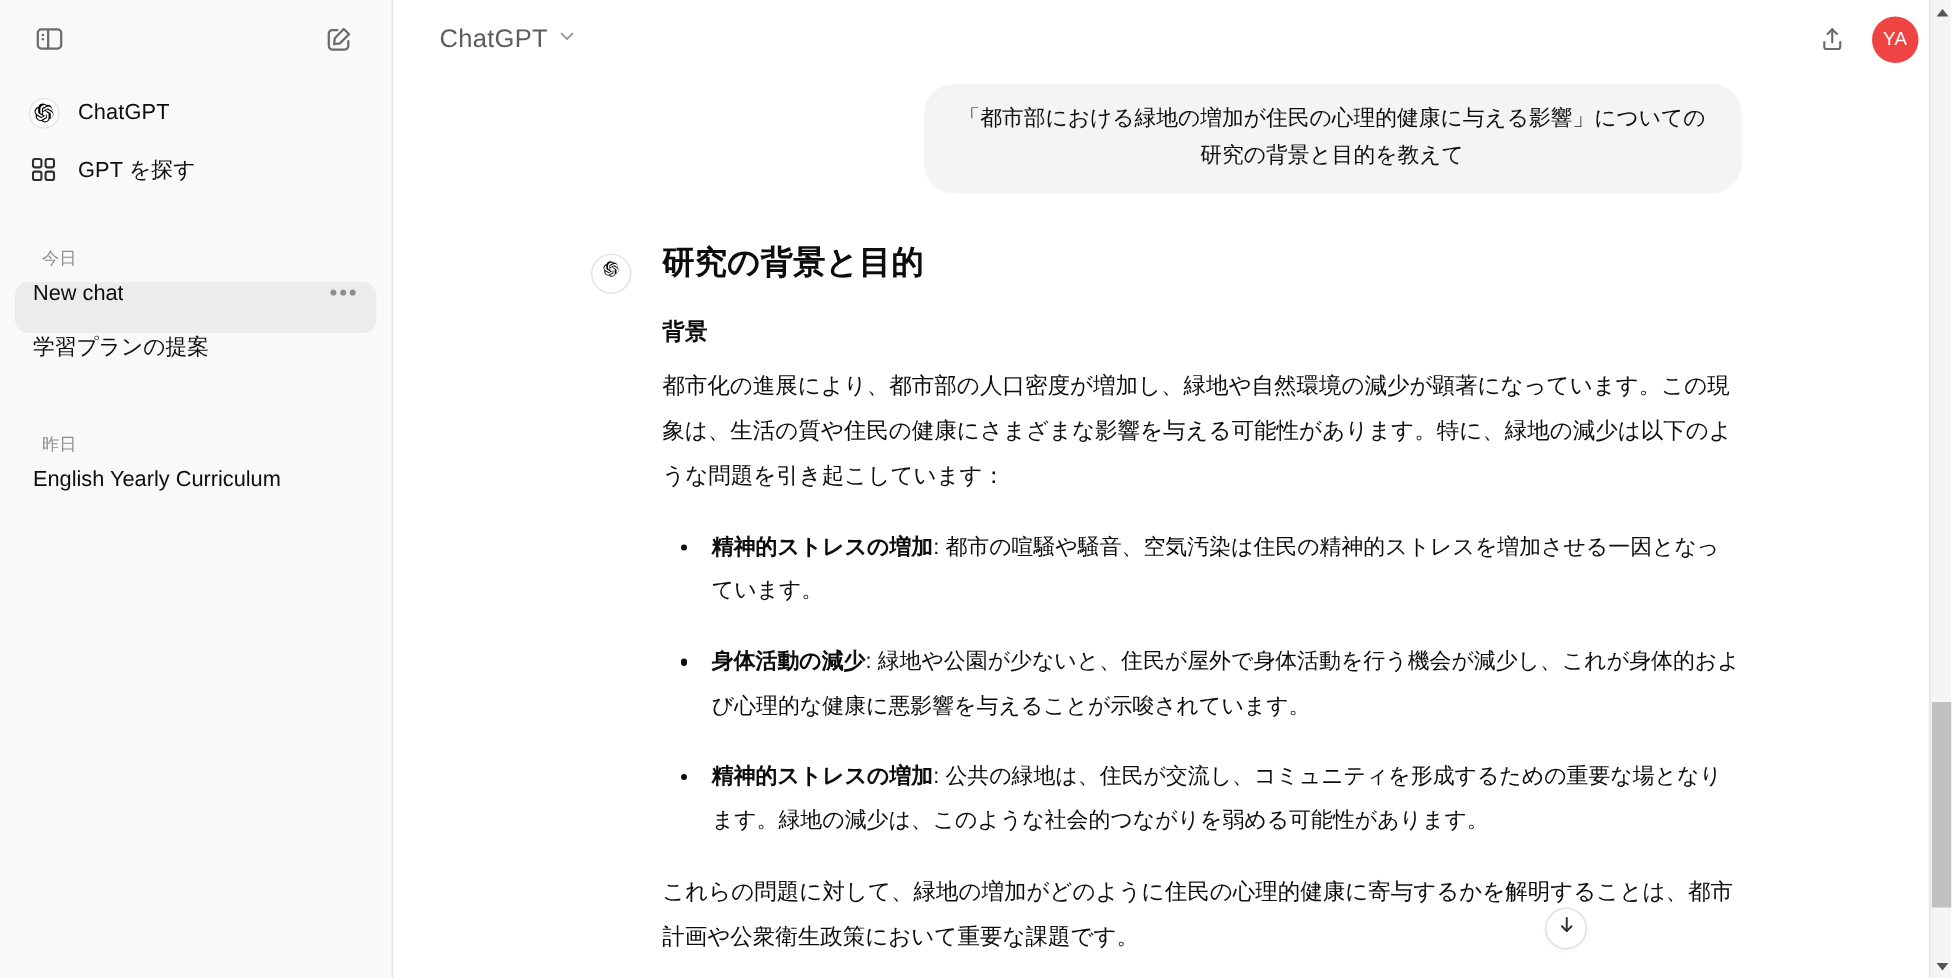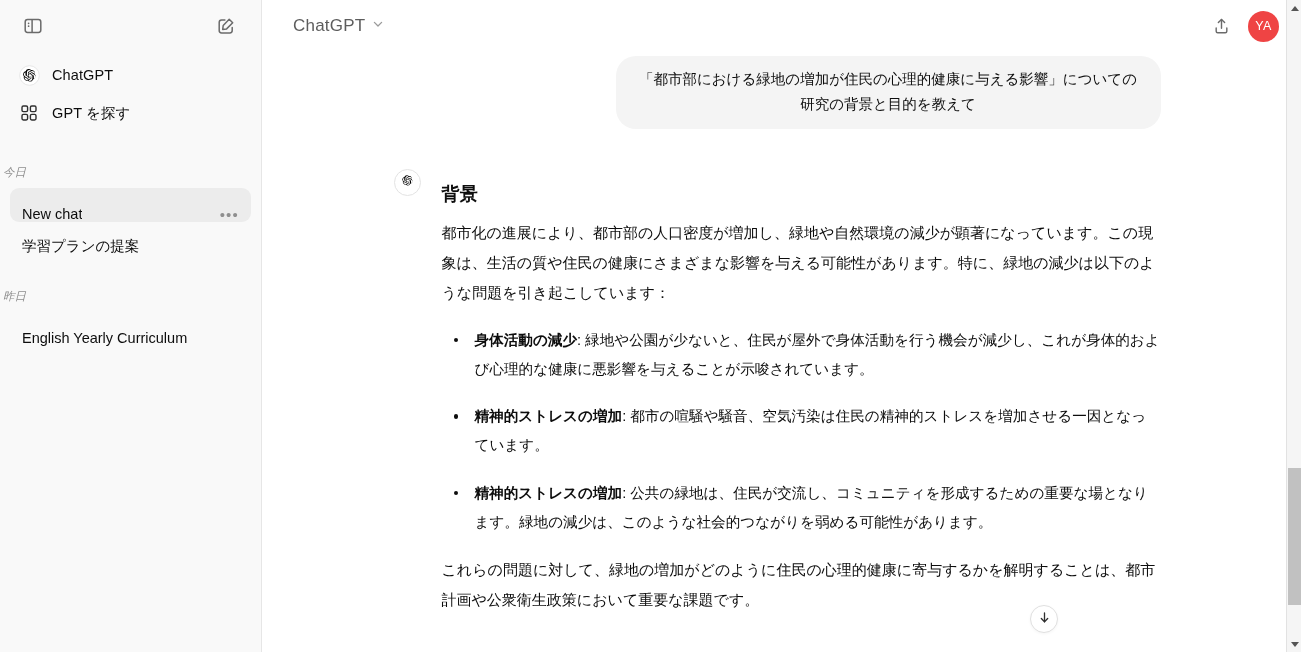--- a/index.html
+++ b/index.html
@@ -47,33 +47,32 @@
     cursor: pointer;
     font-size: 14px;
     color: #0d0d0d;
   }
   .nav-ico { width: 22px; height: 22px; display: flex; align-items: center; justify-content: center; flex: 0 0 22px; }
   .nav-label { font-size: 14.5px; letter-spacing: .1px; }
 
   .sb-section-title {
     font-size: 11.5px;
     color: #8f8f8f;
-    padding: 0 3px;
+    padding: 0 28px;
     margin-top: 32px;
     margin-bottom: 8px;
     height: 16px;
     display: flex; align-items: center;
     font-weight: 400;
-    font-style: italic;
   }
   .sb-section-title.second { }
 
   .chat-list { padding: 0 10px; }
   .chat-item {
-    display: flex; align-items: flex-end; justify-content: space-between;
+    display: flex; align-items: flex-start; justify-content: space-between;
     height: 34px;
     padding: 0 8px 0 12px;
     border-radius: 9px;
     cursor: pointer;
     font-size: 14px;
     color: #0d0d0d;
     white-space: nowrap;
     overflow: hidden;
   }
   .chat-item .chat-title { overflow: hidden; text-overflow: ellipsis; font-size: 14.5px; }
@@ -160,21 +159,21 @@
   }
   .assistant-body { flex: 1 1 auto; max-width: 720px; }
   .a-h1 {
     font-size: 21.5px;
     font-weight: 700;
     line-height: 1.4;
     margin-bottom: 22px;
     letter-spacing: .2px;
   }
   .a-h2 {
-    font-size: 18px;
+    font-size: 15px;
     font-weight: 700;
     margin-top: 22px;
     margin-bottom: 12px;
     letter-spacing: .2px;
   }
   .a-p {
     font-size: 15px;
     line-height: 2.0;
     margin-bottom: 14px;
     color: #0d0d0d;
@@ -356,29 +355,30 @@
         <div class="assistant-row">
           <div class="gpt-avatar">
             <span>
               <svg width="17" height="17" viewBox="0 0 24 24">
                 <path d="M18.0 10.4a3.6 3.6 0 0 0-.31-2.96 3.65 3.65 0 0 0-3.93-1.75A3.6 3.6 0 0 0 11.04 4.5a3.65 3.65 0 0 0-3.48 2.53 3.6 3.6 0 0 0-2.41 1.75 3.65 3.65 0 0 0 .45 4.28 3.6 3.6 0 0 0 .31 2.96 3.65 3.65 0 0 0 3.93 1.75 3.6 3.6 0 0 0 2.72 1.21 3.65 3.65 0 0 0 3.48-2.53 3.6 3.6 0 0 0 2.41-1.75 3.65 3.65 0 0 0-.45-4.3zM12.56 18.2a2.71 2.71 0 0 1-1.74-.63l.09-.05 2.89-1.67a.47.47 0 0 0 .24-.41v-4.07l1.22.71a.04.04 0 0 1 .02.03v3.37a2.72 2.72 0 0 1-2.72 2.72zM6.72 15.7a2.7 2.7 0 0 1-.32-1.82l.09.05 2.89 1.67a.47.47 0 0 0 .47 0l3.53-2.04v1.41a.04.04 0 0 1-.02.04l-2.92 1.69a2.72 2.72 0 0 1-3.72-1zM5.96 9.4a2.7 2.7 0 0 1 1.42-1.19v3.43a.47.47 0 0 0 .23.4l3.52 2.03-1.22.71a.04.04 0 0 1-.04 0L6.93 13.07a2.72 2.72 0 0 1-1-3.67zM16.7 11.9l-3.53-2.05 1.22-.7a.04.04 0 0 1 .04 0l2.93 1.69a2.72 2.72 0 0 1-.42 4.9v-3.43a.47.47 0 0 0-.24-.41zM17.92 10.05l-.09-.05-2.88-1.68a.47.47 0 0 0-.48 0l-3.52 2.04V8.95a.04.04 0 0 1 .02-.04l2.93-1.68a2.72 2.72 0 0 1 4.03 2.82zM10.28 12.57l-1.22-.7a.04.04 0 0 1-.03-.04V8.47a2.72 2.72 0 0 1 4.46-2.09l-.09.05-2.89 1.66a.47.47 0 0 0-.24.41v4.07zM10.95 11.14 12.52 10.23l1.57.9v1.82l-1.57.9-1.57-.9v-1.81z" fill="#000"></path>
               </svg>
             </span>
           </div>
 
           <div class="assistant-body">
+            <h1 class="a-h1">研究の背景と目的</h1>
             <h2 class="a-h2">背景</h2>
             <p class="a-p">都市化の進展により、都市部の人口密度が増加し、緑地や自然環境の減少が顕著になっています。この現象は、生活の質や住民の健康にさまざまな影響を与える可能性があります。特に、緑地の減少は以下のような問題を引き起こしています：</p>
 
             <ul class="a-list">
               <li>
-                <b>身体活動の減少</b><span>: </span><span>緑地や公園が少ないと、住民が屋外で身体活動を行う機会が減少し、これが身体的および心理的な健康に悪影響を与えることが示唆されています。</span>
+                <b>精神的ストレスの増加</b><span>: </span><span>都市の喧騒や騒音、空気汚染は住民の精神的ストレスを増加させる一因となっています。</span>
               </li>
               <li>
-                <b>精神的ストレスの増加</b><span>: </span><span>都市の喧騒や騒音、空気汚染は住民の精神的ストレスを増加させる一因となっています。</span>
+                <b>身体活動の減少</b><span>: </span><span>緑地や公園が少ないと、住民が屋外で身体活動を行う機会が減少し、これが身体的および心理的な健康に悪影響を与えることが示唆されています。</span>
               </li>
               <li>
                 <b>精神的ストレスの増加</b><span>: </span><span>公共の緑地は、住民が交流し、コミュニティを形成するための重要な場となります。緑地の減少は、このような社会的つながりを弱める可能性があります。</span>
               </li>
             </ul>
 
             <p class="a-p">これらの問題に対して、緑地の増加がどのように住民の心理的健康に寄与するかを解明することは、都市計画や公衆衛生政策において重要な課題です。</p>
 
           </div>
         </div>

